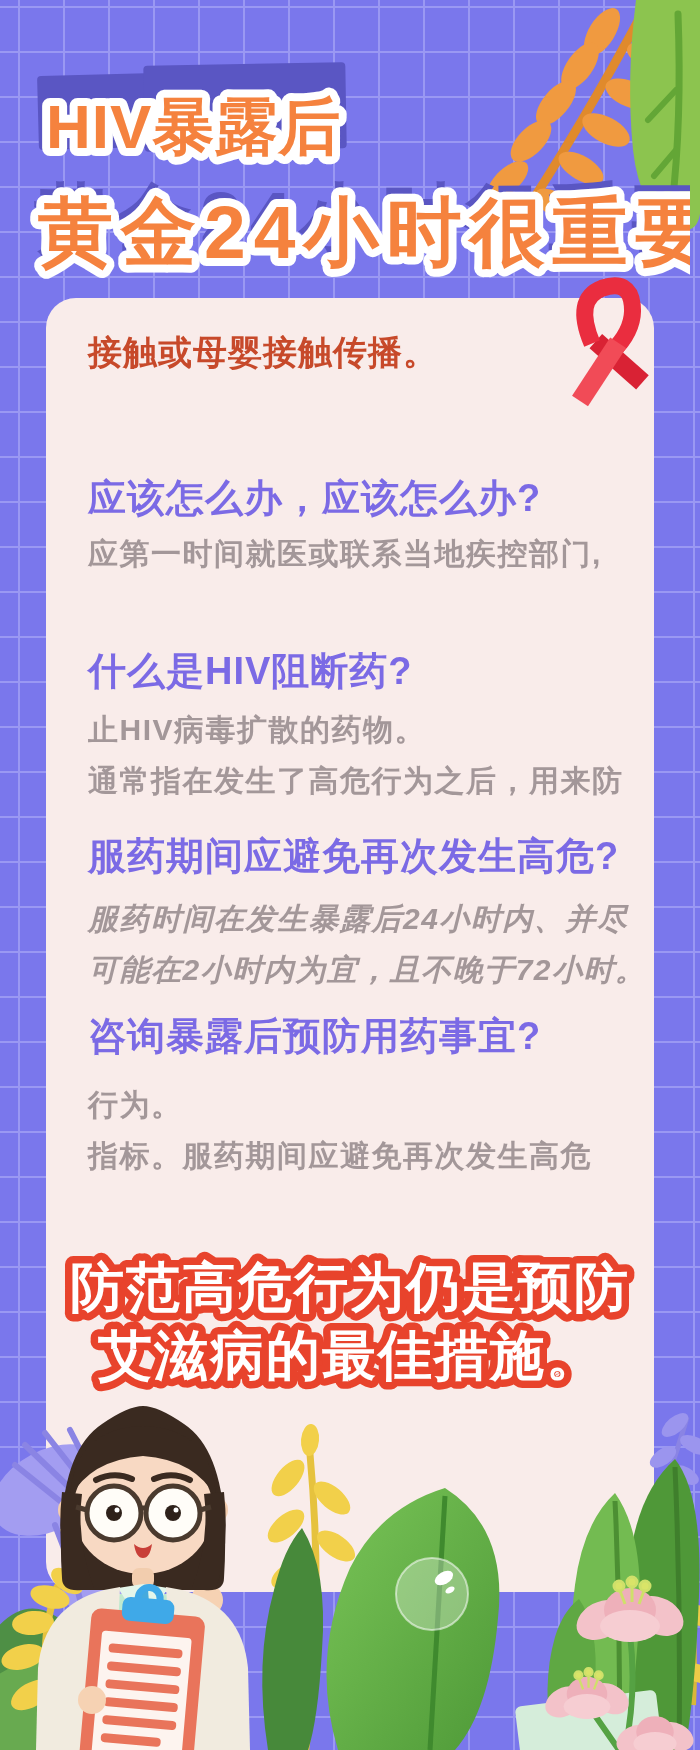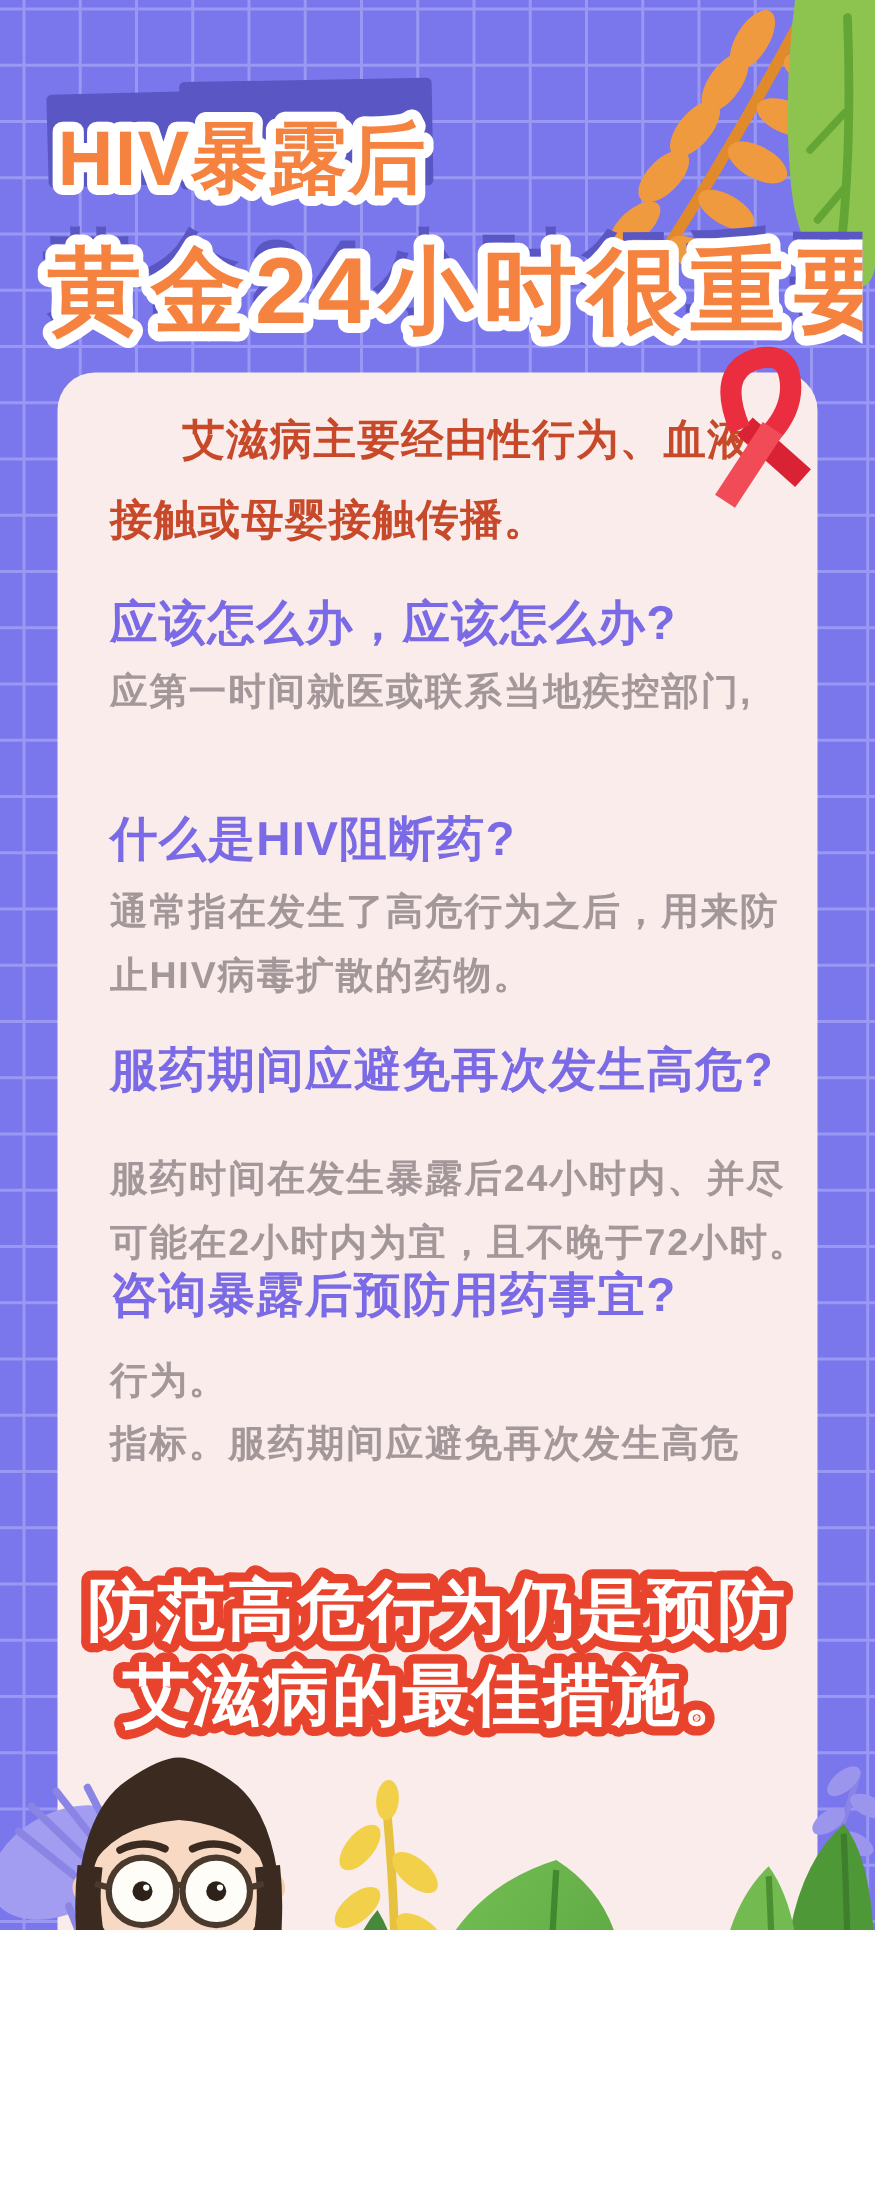--- a/index.html
+++ b/index.html
@@ -1,16 +1,16 @@
 <!DOCTYPE html>
 <html style="--bg: #7a77ec; --grid: #9a98f3; --band: #5a56c3; --title: #f5823e; --title-stroke: #ffffff; --card: #f9ecea; --intro: #c7492a; --heading: #7b6ae5; --body: #a39799; --emph-fill: #ffffff; --emph-stroke: #e8432c; --ribbon: #ea2d3f;"><head>
 <meta charset="utf-8">
 <style>
   html,body{margin:0;padding:0;}
-  #poster{position:relative;width:700px;height:1544px;overflow:hidden;
+  #poster{position:relative;width:700px;height:1750px;overflow:hidden;
     background-color:var(--bg,#7a77ec);
     background-image:
       linear-gradient(var(--grid,#9a98f3) 2px, transparent 2px),
       linear-gradient(90deg, var(--grid,#9a98f3) 2px, transparent 2px);
     background-size:45px 45px;background-position:18px 6px;
     font-family:"Liberation Sans","DejaVu Sans",sans-serif;}
   .abs{position:absolute;}
   
   #title1-svg{left:24px;top:56px;z-index:3;}
   #title2-svg{left:10px;top:148px;z-index:3;}
@@ -23,21 +23,21 @@
   .intro-line{font-size:34px;font-weight:800;color:var(--intro);line-height:64px;letter-spacing:1px;}
   .intro-line.first{text-indent:1.7em;}
   .sec-heading{position:absolute;left:42px;font-size:38px;font-weight:800;
     color:var(--heading);letter-spacing:1px;white-space:nowrap;}
   .sec-body{position:absolute;left:42px;width:540px;}
   .body-line{font-size:30px;color:var(--body);line-height:51px;letter-spacing:1.5px;
     font-weight:600;white-space:nowrap;}
   #intro{position:absolute;left:42px;top:22px;width:545px;}
   #s1-h{top:175px;} #s1-b{top:230px;}
   #s2-h{top:348px;} #s2-b{top:406px;}
-  #s3-h{top:533px;} #s3-b{top:620px;}
+  #s3-h{top:533px;} #s3-b{top:595px;font-style:italic;}
   #s4-h{top:713px;} #s4-b{top:781px;}
   #emphasis-svg{left:12px;top:950px;}
   .emph-text{fill:var(--emph-fill);stroke:var(--emph-stroke);stroke-width:15px;
     paint-order:stroke;stroke-linejoin:round;font-weight:800;}
   
   #orange-fern{left:430px;top:0;z-index:1;}
   #green-leaf-top{left:598px;top:0;z-index:1;}
   #red-ribbon{left:552px;top:276px;z-index:4;transform:rotate(-6deg);}
   #left-plants{left:-5px;top:1395px;z-index:5;}
   #right-plant{left:535px;top:1375px;z-index:4;}
@@ -82,33 +82,32 @@
   </svg>
 
   <svg id="title2-svg" class="abs" width="680" height="134" viewBox="0 0 680 134">
     <text class="title-shadow" x="24" y="96" font-size="75" letter-spacing="8">黄金24小时很重要</text>
     <text class="title-main" x="28" y="110" font-size="75" letter-spacing="8">黄金24小时很重要</text>
   </svg>
 
   <div id="card" class="abs">
 
     <div id="intro">
-      <div class="intro-line first">艾滋病主要经由性行为、血液</div>
       <div class="intro-line">接触或母婴接触传播。</div>
     </div>
 
     <div id="s1-h" class="sec-heading">应该怎么办，应该怎么办?</div>
     <div id="s1-b" class="sec-body">
       <div class="body-line">应第一时间就医或联系当地疾控部门,</div>
     </div>
 
     <div id="s2-h" class="sec-heading">什么是HIV阻断药?</div>
     <div id="s2-b" class="sec-body">
+      <div class="body-line">止HIV病毒扩散的药物。</div>
       <div class="body-line">通常指在发生了高危行为之后，用来防</div>
-      <div class="body-line">止HIV病毒扩散的药物。</div>
     </div>
 
     <div id="s3-h" class="sec-heading">服药期间应避免再次发生高危?</div>
     <div id="s3-b" class="sec-body">
       <div class="body-line">服药时间在发生暴露后24小时内、并尽</div>
       <div class="body-line">可能在2小时内为宜，且不晚于72小时。</div>
     </div>
 
     <div id="s4-h" class="sec-heading">咨询暴露后预防用药事宜?</div>
     <div id="s4-b" class="sec-body">

